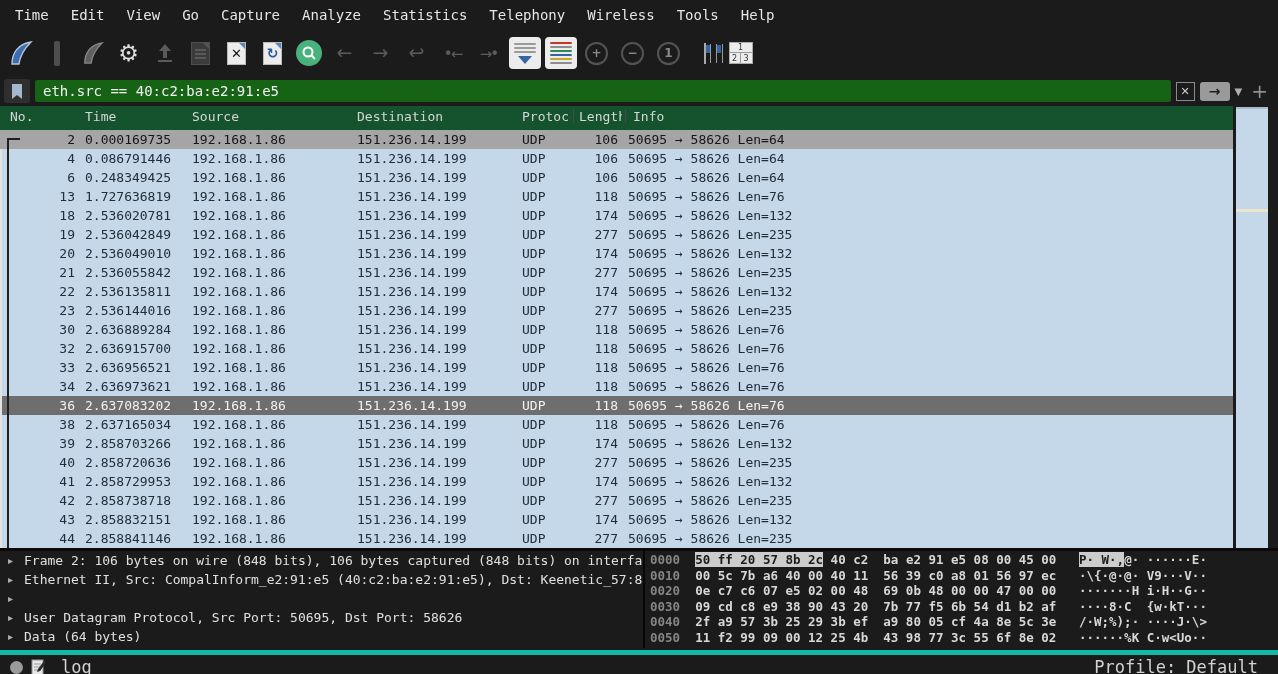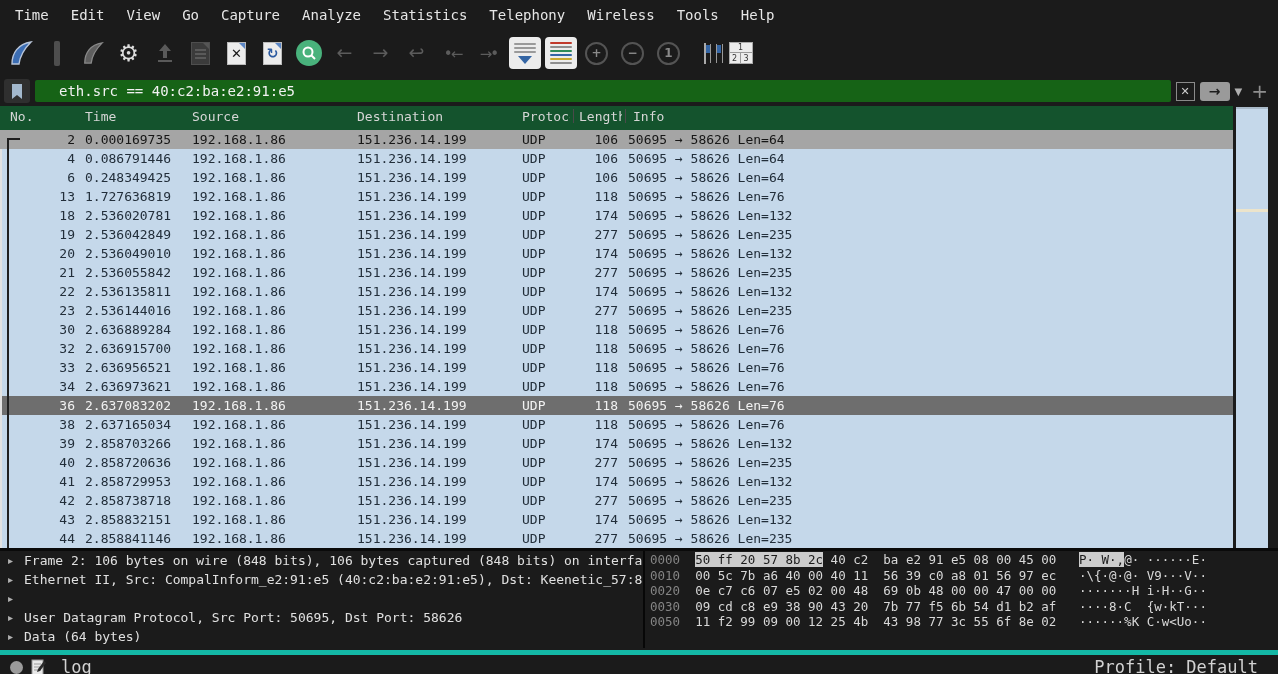--- a/index.html
+++ b/index.html
@@ -38,21 +38,21 @@
   .layoutgrid .t{display:flex;align-items:center;justify-content:center;border-bottom:1px solid #9a9a9a;}
   .layoutgrid .b{display:grid;grid-template-columns:1fr 1fr;}
   .layoutgrid .b span{display:flex;align-items:center;justify-content:center;}
   .layoutgrid .b span:first-child{border-right:1px solid #9a9a9a;}
   svg{display:block;}
 
   
   .filterbar{position:absolute;top:78px;left:4px;right:4px;height:26px;display:flex;align-items:center;gap:5px;}
   .bookmark-btn{width:26px;height:24px;background:#2f2f2f;border-radius:3px;display:flex;align-items:center;justify-content:center;}
   .filter-field{flex:1;height:22px;background:#166316;border-radius:2px;display:flex;align-items:center;}
-  .filter-text{color:#f2f2f2;font-size:14px;padding-left:24px;white-space:pre;}
+  .filter-text{color:#f2f2f2;font-size:14px;padding-left:8px;white-space:pre;}
   .clear-x{width:17px;height:17px;border:1px solid #8a8a8a;color:#cfcfcf;font-size:11px;display:flex;align-items:center;justify-content:center;font-family:"DejaVu Sans",sans-serif;}
   .apply-btn{width:30px;height:19px;background:#9a9a9a;border-radius:3px;display:flex;align-items:center;justify-content:center;color:#1d1d1d;font-weight:bold;font-size:14px;font-family:"DejaVu Sans",sans-serif;}
   .caret{color:#b0b0b0;font-size:10px;font-family:"DejaVu Sans",sans-serif;}
   .plus{color:#8f8f8f;font-size:20px;font-family:"DejaVu Sans",sans-serif;margin:0 6px 0 4px;}
 
   
   .plist-header{position:absolute;top:106px;left:0;width:1233px;height:24px;background:#14532d;color:#d6d6d6;font-size:13px;}
   .plist-header span{position:absolute;top:3px;white-space:nowrap;overflow:hidden;}
   .h-no{left:10px}.h-time{left:85px}.h-src{left:192px}.h-dst{left:357px}
   .h-proto{left:522px;width:48px}.h-len{left:579px;width:43px}.h-info{left:633px}
@@ -76,21 +76,21 @@
   .hsplit{position:absolute;top:548px;left:0;right:0;height:3px;background:#0a0a0a;}
   .vsplit{position:absolute;top:551px;left:643px;width:2px;height:97px;background:#070707;}
 
   
   .details{position:absolute;top:551px;left:0;width:642px;height:97px;overflow:hidden;background:#1b1b1b;}
   .dline{height:19px;line-height:19px;display:flex;white-space:nowrap;color:#e0e0e0;font-size:13px;}
   .dline .tw{width:16px;padding-left:8px;color:#b0b0b0;font-size:10px;flex:0 0 auto;font-family:"DejaVu Sans",sans-serif;}
 
   
   .hexpane{position:absolute;top:552px;left:650px;right:0;height:96px;background:#1b1b1b;overflow:hidden;}
-  .hrow{height:15.5px;line-height:15.5px;font-size:12.5px;white-space:pre;color:#d8d8d8;}
+  .hrow{height:15.5px;line-height:15.5px;font-size:12.5px;white-space:pre;color:#d8d8d8;font-weight:bold;}
   .hoff{color:#858585;}
   .hl{background:#cccccc;color:#1b1b1b;}
   .hasc{color:#d8d8d8;}
 
   
   .statusbar{position:absolute;top:650px;left:0;right:0;height:24px;border-top:5px solid #14b8a6;display:flex;align-items:center;padding:0 10px;font-size:17px;color:#d2d2d2;}
   .expert-dot{width:13px;height:13px;border-radius:50%;background:#9b9b9b;margin-right:8px;flex:0 0 auto;}
   .note-ic{margin-right:14px;flex:0 0 auto;}
   .spacer{flex:1;}
   .profile{margin-left:42px;margin-right:10px;}
@@ -502,20 +502,21 @@
         <span class="tw">▸</span>
         <span>Data (64 bytes)</span>
       </div>
     </div>
 
   <div class="hexpane">
       <div class="hrow"><span class="hoff">0000  </span><span><span class="hl">50 ff 20 57 8b 2c</span> 40 c2  ba e2 91 e5 08 00 45 00</span><span class="hasc">   <span class="hl">P· W·,</span>@· ······E·</span></div>
       <div class="hrow"><span class="hoff">0010  </span><span>00 5c 7b a6 40 00 40 11  56 39 c0 a8 01 56 97 ec</span><span class="hasc">   ·\{·@·@· V9···V··</span></div>
       <div class="hrow"><span class="hoff">0020  </span><span>0e c7 c6 07 e5 02 00 48  69 0b 48 00 00 47 00 00</span><span class="hasc">   ·······H i·H··G··</span></div>
       <div class="hrow"><span class="hoff">0030  </span><span>09 cd c8 e9 38 90 43 20  7b 77 f5 6b 54 d1 b2 af</span><span class="hasc">   ····8·C  {w·kT···</span></div>
+      <div class="hrow"><span class="hoff">0040  </span><span>2f a9 57 3b 25 29 3b ef  a9 80 05 cf 4a 8e 5c 3e</span><span class="hasc">   /·W;%);· ····J·\&gt;</span></div>
       <div class="hrow"><span class="hoff">0050  </span><span>11 f2 99 09 00 12 25 4b  43 98 77 3c 55 6f 8e 02</span><span class="hasc">   ······%K C·w&lt;Uo··</span></div>
     </div>
 
   <div class="statusbar">
     <div class="expert-dot"></div>
     <svg class="note-ic" width="16" height="17" viewBox="0 0 16 17">
       <rect x="1" y="1" width="11" height="15" fill="#e8e8e8" stroke="#999"></rect>
       <line x1="3" y1="5" x2="10" y2="5" stroke="#9a9a9a" stroke-width="1"></line>
       <line x1="3" y1="8" x2="10" y2="8" stroke="#9a9a9a" stroke-width="1"></line>
       <line x1="3" y1="11" x2="10" y2="11" stroke="#9a9a9a" stroke-width="1"></line>

